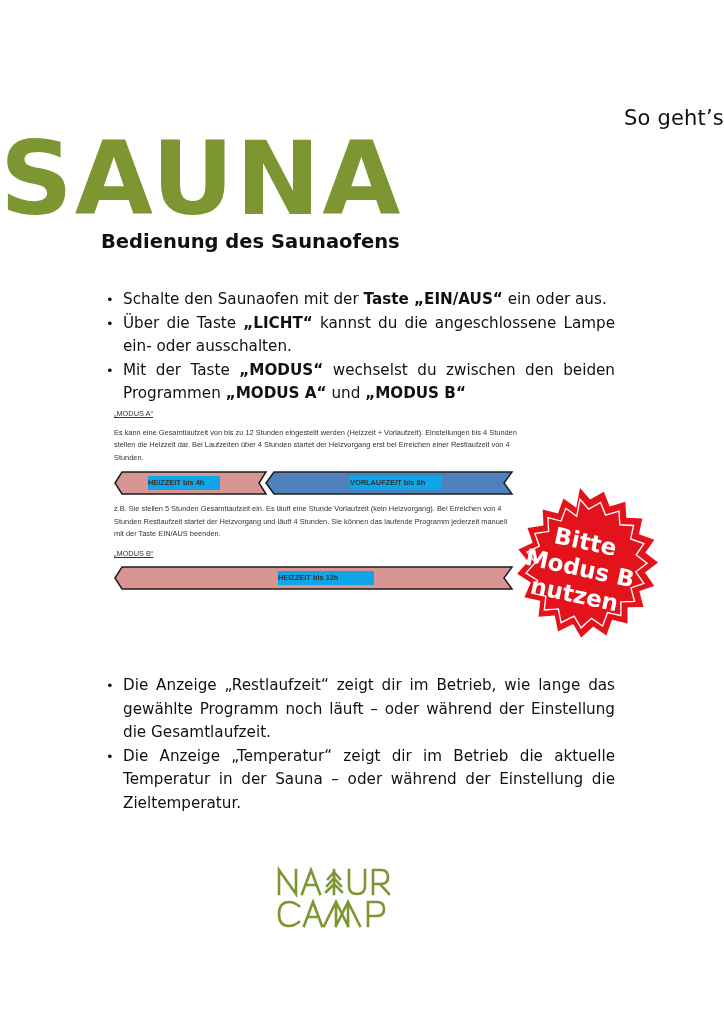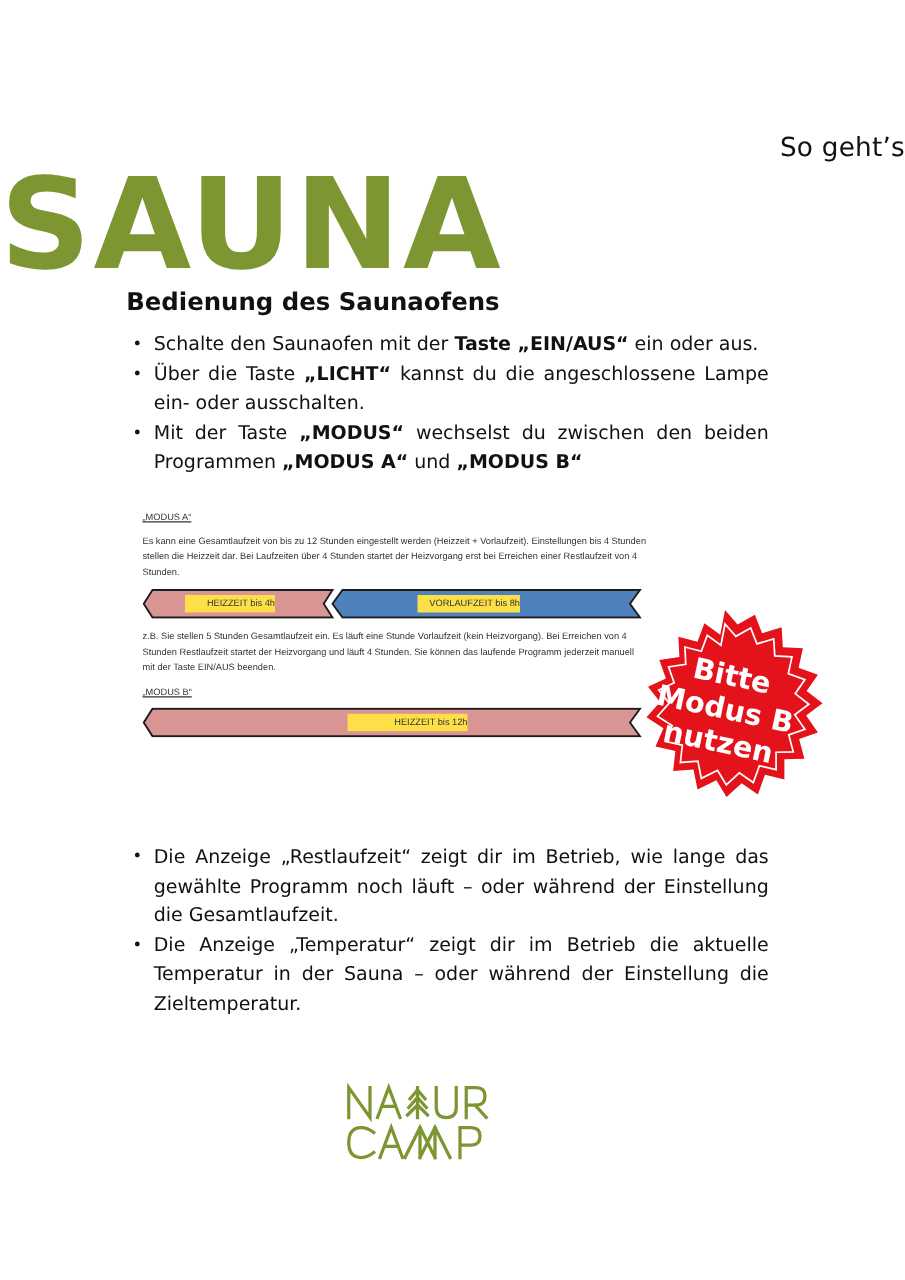--- a/index.html
+++ b/index.html
@@ -3,30 +3,30 @@
 <meta charset="utf-8">
 <style>
   html, body { margin: 0; padding: 0; background: #ffffff; }
   body { width: 724px; height: 1024px; position: relative; overflow: hidden; font-family: "DejaVu Sans", sans-serif; color: #111; }
   .subtitle { position: absolute; top: 106px; left: 0; width: 724px; text-align: right; font-size: 21px; color: #111; letter-spacing: 0.2px; }
   .title { position: absolute; top: 124px; left: 0; width: 724px; text-align: left; font-family: "DejaVu Sans", sans-serif; font-weight: bold; font-size: 101px; line-height: 110px; color: #7d9632; letter-spacing: 2px; }
   .heading { position: absolute; top: 230px; left: 101px; font-weight: bold; font-size: 19.5px; color: #111; }
   ul.bullets { position: absolute; left: 100px; width: 515px; margin: 0; padding: 0; list-style: none; font-size: 15.2px; line-height: 23.5px; }
   ul.bullets li { position: relative; padding-left: 23px; text-align: justify; text-align-last: left; }
   ul.bullets li::before { content: "•"; position: absolute; left: 6px; top: 0; font-size: 13px; }
-  .b1 { top: 264px; }
+  .b1 { top: 288px; }
   .b2 { top: 674px; }
   .strong { font-weight: bold; }
 
   .embed { position: absolute; left: 114px; top: 408px; width: 410px; font-family: "Liberation Sans", sans-serif; font-size: 7.4px; color: #333; line-height: 12.5px; }
   .embed .mode-label { text-decoration: underline; margin-bottom: 6px; }
   .embed p { margin: 0 0 7px 0; }
   .bar { position: relative; height: 24px; margin: 6px 0 8px 0; }
   .bar svg { position: absolute; left: 0; top: 0; }
-  .bar-label { position: absolute; top: 5px; height: 14px; background: #fde047; font-size: 7.4px; line-height: 14px; text-align: right; color: #333; }
+  .bar-label { position: absolute; top: 5px; height: 14px; background: #0ea5e9; font-size: 7.4px; line-height: 14px; text-align: left; color: #333; font-weight: bold; }
 
   .badge { position: absolute; left: 495px; top: 483px; width: 170px; height: 170px; }
   .badge-text { position: absolute; left: 495px; top: 483px; width: 170px; height: 170px; display: flex; flex-direction: column; align-items: center; justify-content: center; transform: rotate(12deg); color: #fff; font-weight: bold; font-family: "DejaVu Sans", sans-serif; font-size: 23px; line-height: 27px; text-align: center; }
 
   .logo { position: absolute; left: 276px; top: 866px; width: 124px; height: 68px; }
 </style>
 </head>
 <body>
 
 <div>
@@ -43,21 +43,21 @@
 
   <div class="embed">
     <div class="mode-label">„MODUS A“</div>
     <p>Es kann eine Gesamtlaufzeit von bis zu 12 Stunden eingestellt werden (Heizzeit + Vorlaufzeit). Einstellungen bis 4 Stunden stellen die Heizzeit dar. Bei Laufzeiten über 4 Stunden startet der Heizvorgang erst bei Erreichen einer Restlaufzeit von 4 Stunden.</p>
     <div class="bar">
       <svg width="402" height="24" viewBox="0 0 402 24">
         <polygon points="8,1 152,1 145,12 152,23 8,23 1,12" fill="#d99594" stroke="#1c1c1c" stroke-width="1.5"></polygon>
         <polygon points="160,1 398,1 390,12 398,23 160,23 152,12" fill="#4f81bd" stroke="#1c1c1c" stroke-width="1.5"></polygon>
       </svg>
       <div class="bar-label" style="left:34px;width:72px;">HEIZZEIT bis 4h</div>
-      <div class="bar-label" style="left:220px;width:82px;">VORLAUFZEIT bis 8h</div>
+      <div class="bar-label" style="left:236px;width:92px;">VORLAUFZEIT bis 8h</div>
     </div>
     <p style="padding-right:12px;">z.B. Sie stellen 5 Stunden Gesamtlaufzeit ein. Es läuft eine Stunde Vorlaufzeit (kein Heizvorgang). Bei Erreichen von 4 Stunden Restlaufzeit startet der Heizvorgang und läuft 4 Stunden. Sie können das laufende Programm jederzeit manuell mit der Taste EIN/AUS beenden.</p>
     <div class="mode-label">„MODUS B“</div>
     <div class="bar">
       <svg width="402" height="24" viewBox="0 0 402 24">
         <polygon points="8,1 398,1 390,12 398,23 8,23 1,12" fill="#d99594" stroke="#1c1c1c" stroke-width="1.5"></polygon>
       </svg>
       <div class="bar-label" style="left:164px;width:96px;">HEIZZEIT bis 12h</div>
     </div>
   </div>

